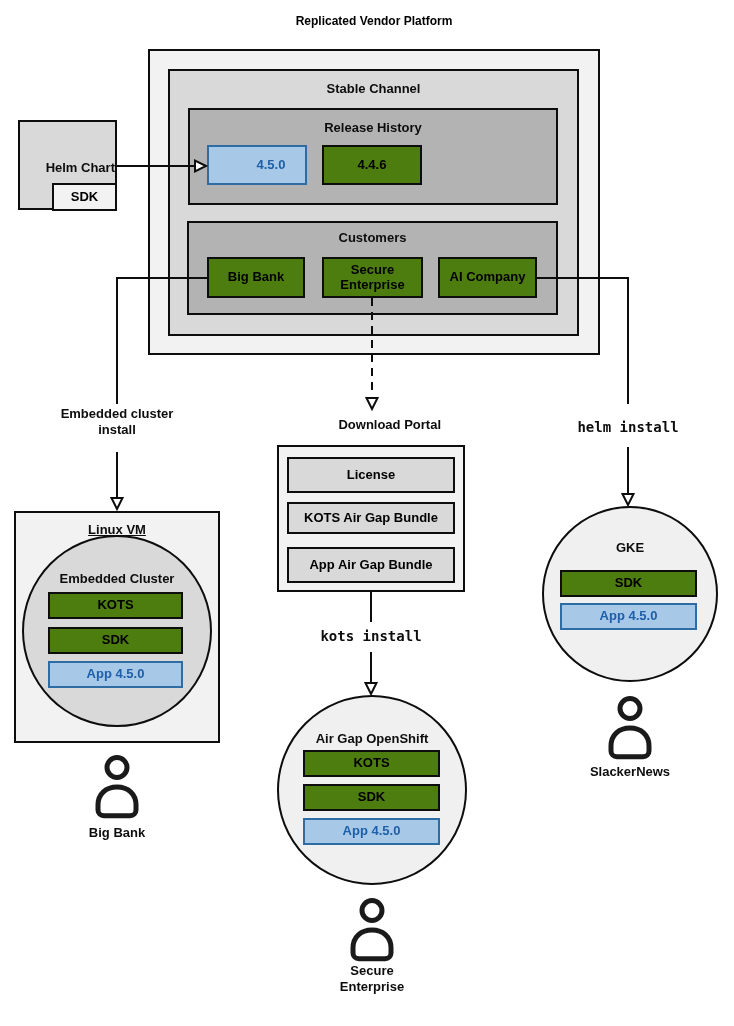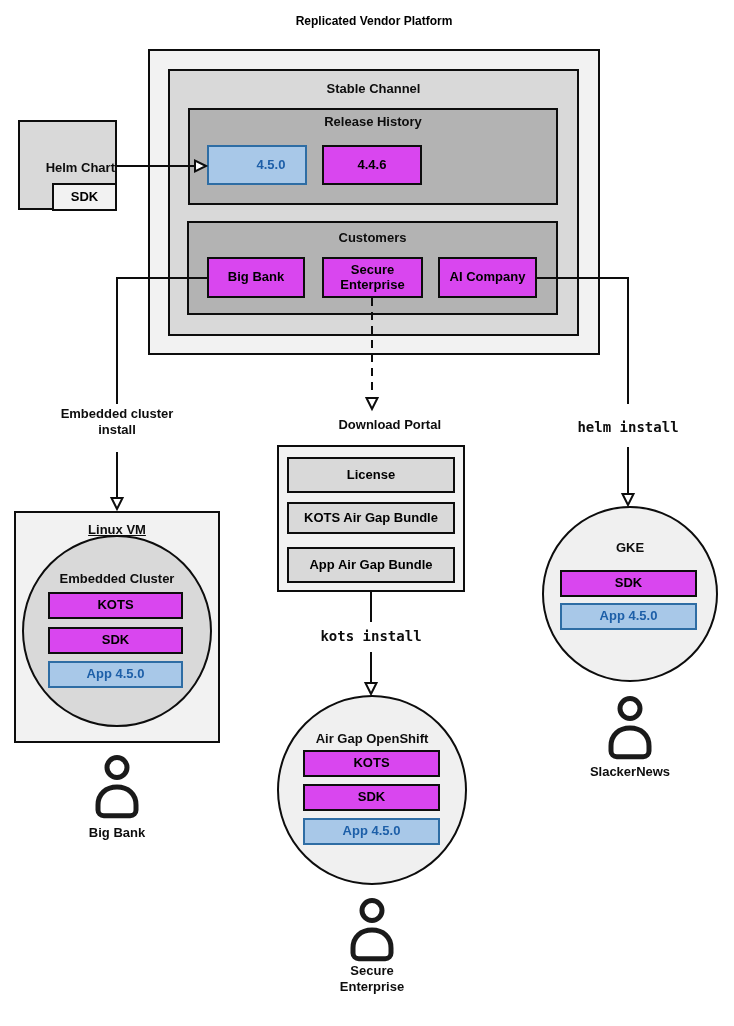--- a/index.html
+++ b/index.html
@@ -5,21 +5,21 @@
   html,body{margin:0;padding:0;background:#fff;}
   .canvas{
     position:relative;width:734px;height:1026px;background:#ffffff;
     font-family:"Liberation Sans",sans-serif;color:#000;overflow:hidden;
   }
   .abs{position:absolute;box-sizing:border-box;}
   .gbox{border:2px solid #0d0d0d;}
   .box-title{position:absolute;left:0;right:0;text-align:center;font-weight:bold;font-size:13px;color:#0d0d0d;}
   .node{
     display:flex;align-items:center;justify-content:center;text-align:center;
-    background:#d946ef;border:2px solid #0d0d0d;font-weight:bold;font-size:13px;line-height:1.15;
+    background:#4d7c0f;border:2px solid #0d0d0d;font-weight:bold;font-size:13px;line-height:1.15;
   }
   .hl{background:#a8c8e8;border-color:#2e6da4;color:#1d5fa8;}
   .circle{border-radius:50%;border:2px solid #0d0d0d;}
   .free-label{position:absolute;text-align:center;font-weight:bold;font-size:13px;line-height:1.25;color:#0d0d0d;}
   .mono{font-family:"DejaVu Sans Mono","Liberation Mono",monospace;font-size:14px;font-weight:bold;}
   .title{position:absolute;left:228px;top:14px;width:292px;text-align:center;font-weight:bold;font-size:12px;}
   .overlay{position:absolute;left:0;top:0;pointer-events:none;}
   .person{position:absolute;}
   .lightest{background:#f2f2f2;}
   .light{background:#e9e9e9;}
@@ -33,21 +33,21 @@
 
   <div class="title">Replicated Vendor Platform</div>
 
   <div class="abs gbox lightest" style="left:148px;top:49px;width:452px;height:306px;"></div>
 
   <div class="abs gbox mid" style="left:168px;top:69px;width:411px;height:267px;">
     <div class="box-title" style="top:10px;">Stable Channel</div>
   </div>
 
   <div class="abs gbox dark" style="left:188px;top:108px;width:370px;height:97px;">
-    <div class="box-title" style="top:4px;">Release History</div>
+    <div class="box-title" style="top:10px;">Release History</div>
   </div>
   <div class="abs node hl" style="left:207px;top:145px;width:100px;height:40px;padding-left:28px;">4.5.0</div>
   <div class="abs node" style="left:322px;top:145px;width:100px;height:40px;">4.4.6</div>
 
   <div class="abs gbox dark" style="left:187px;top:221px;width:371px;height:94px;">
     <div class="box-title" style="top:7px;">Customers</div>
   </div>
   <div class="abs node" style="left:207px;top:257px;width:98px;height:41px;">Big Bank</div>
   <div class="abs node" style="left:322px;top:257px;width:101px;height:41px;">Secure Enterprise</div>
   <div class="abs node" style="left:438px;top:257px;width:99px;height:41px;">AI Company</div>

